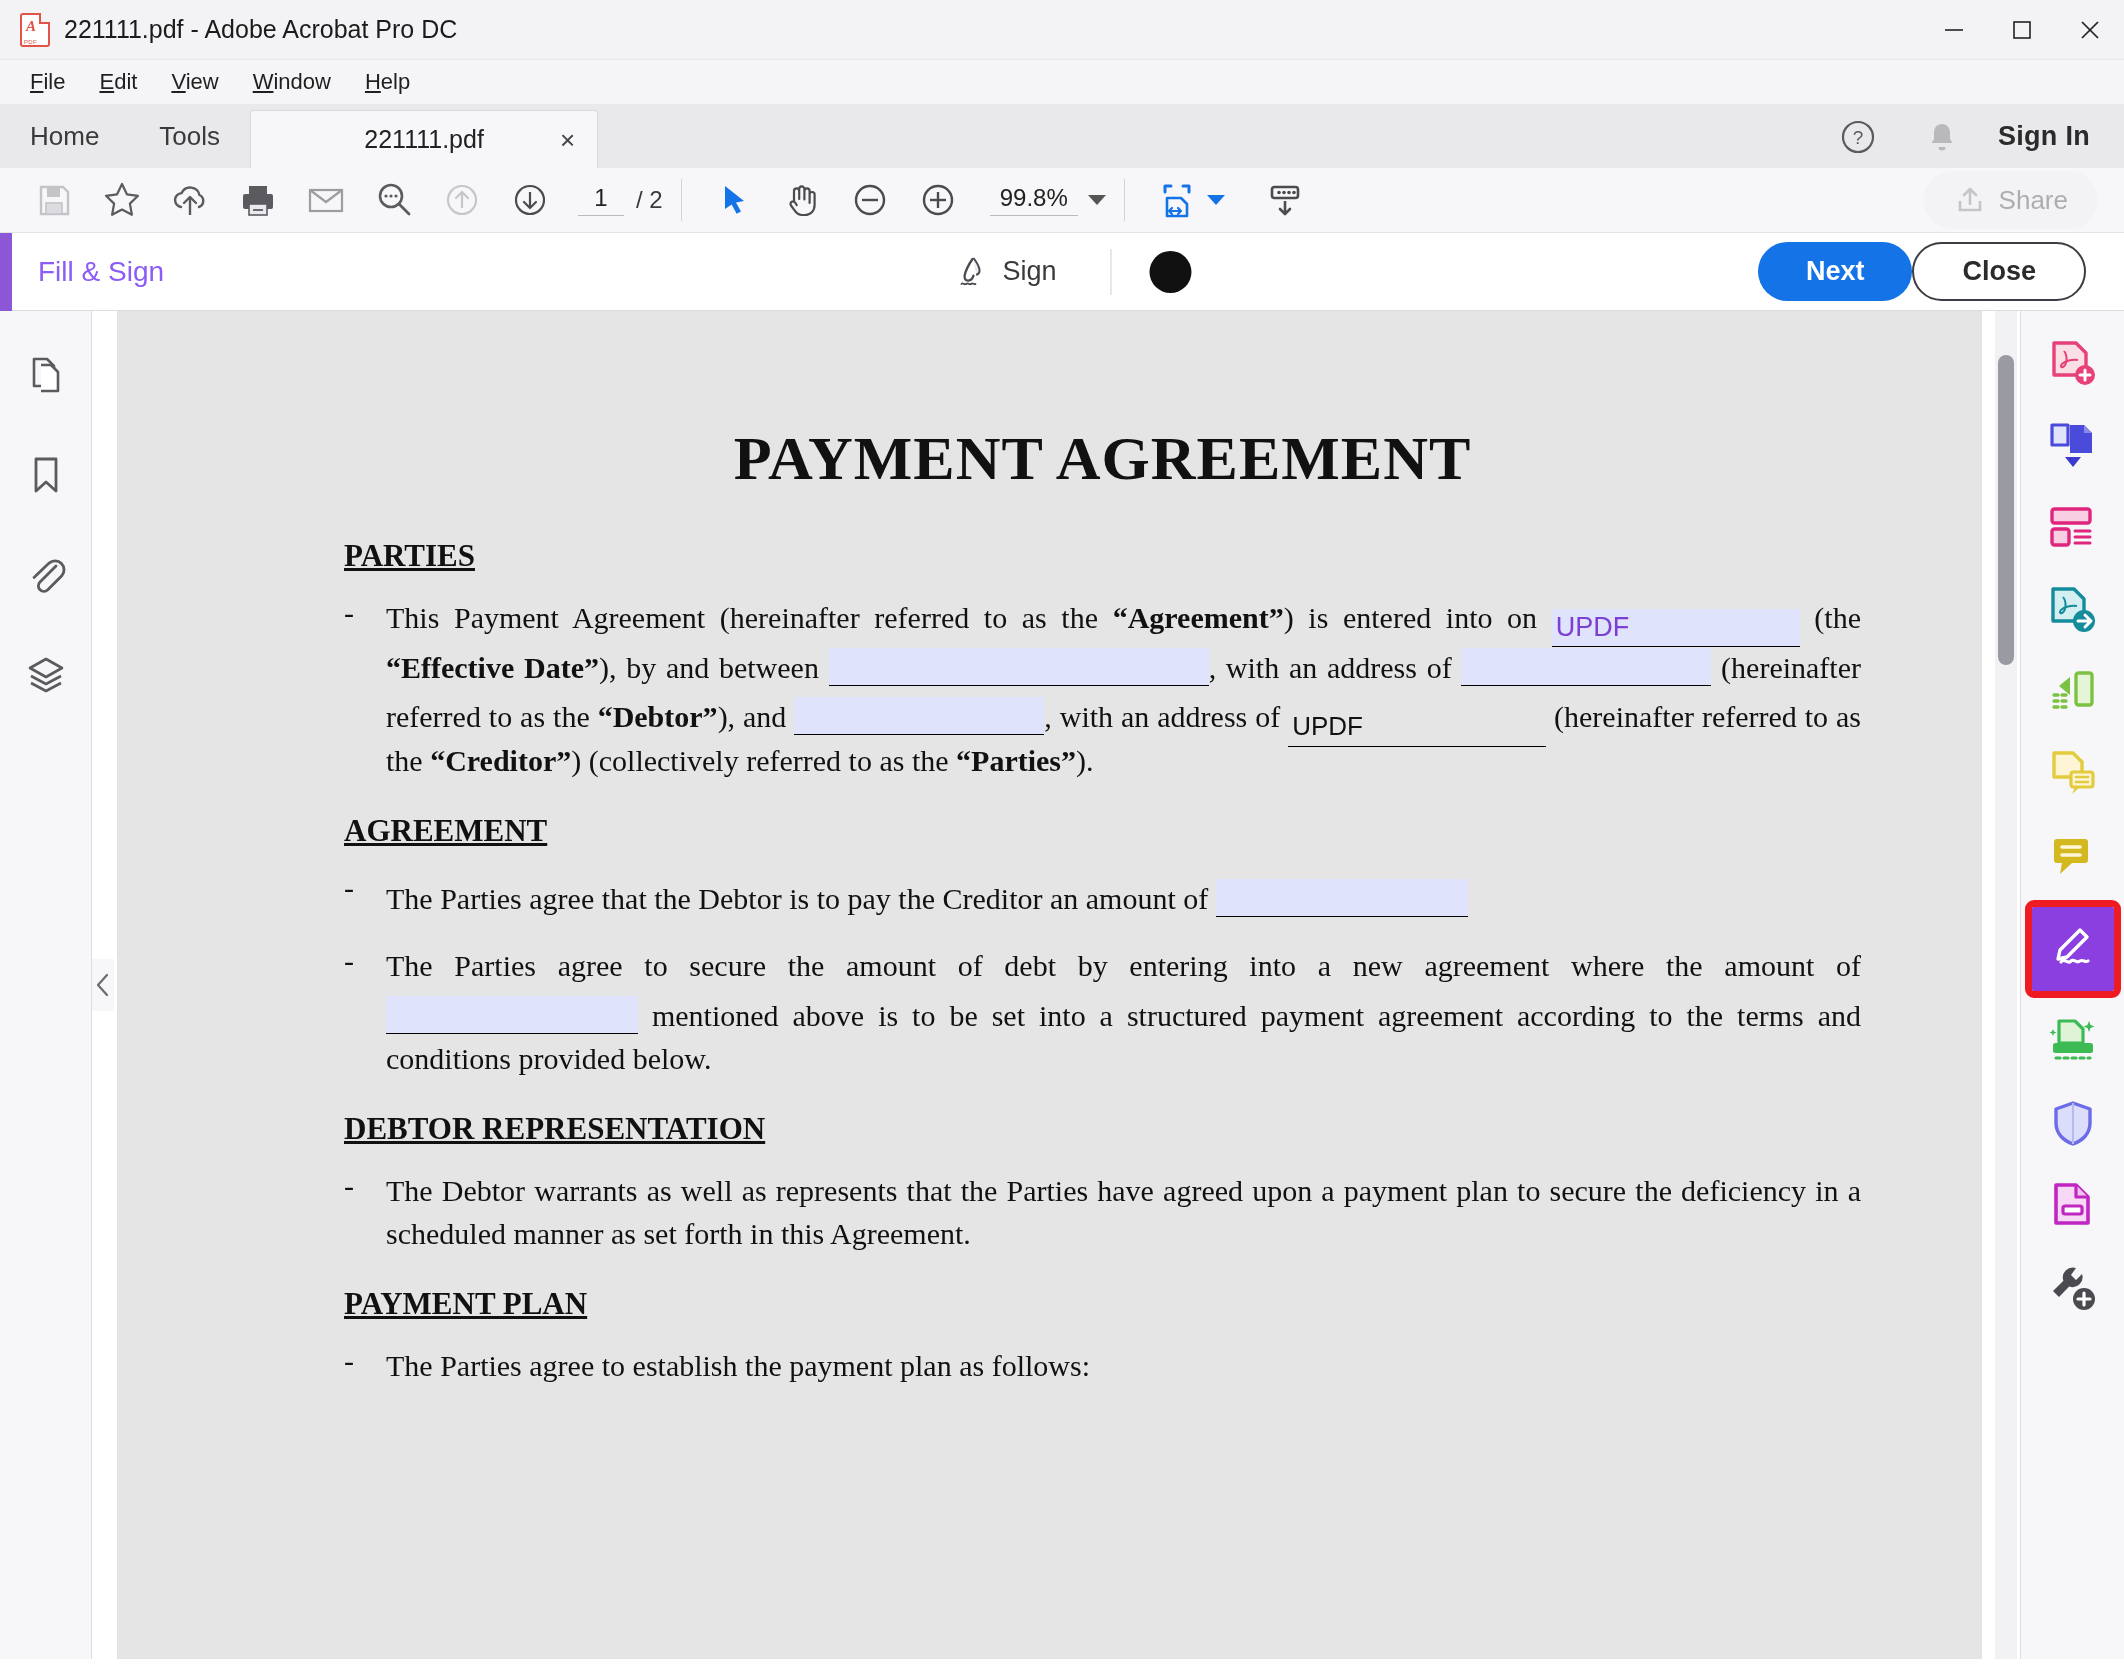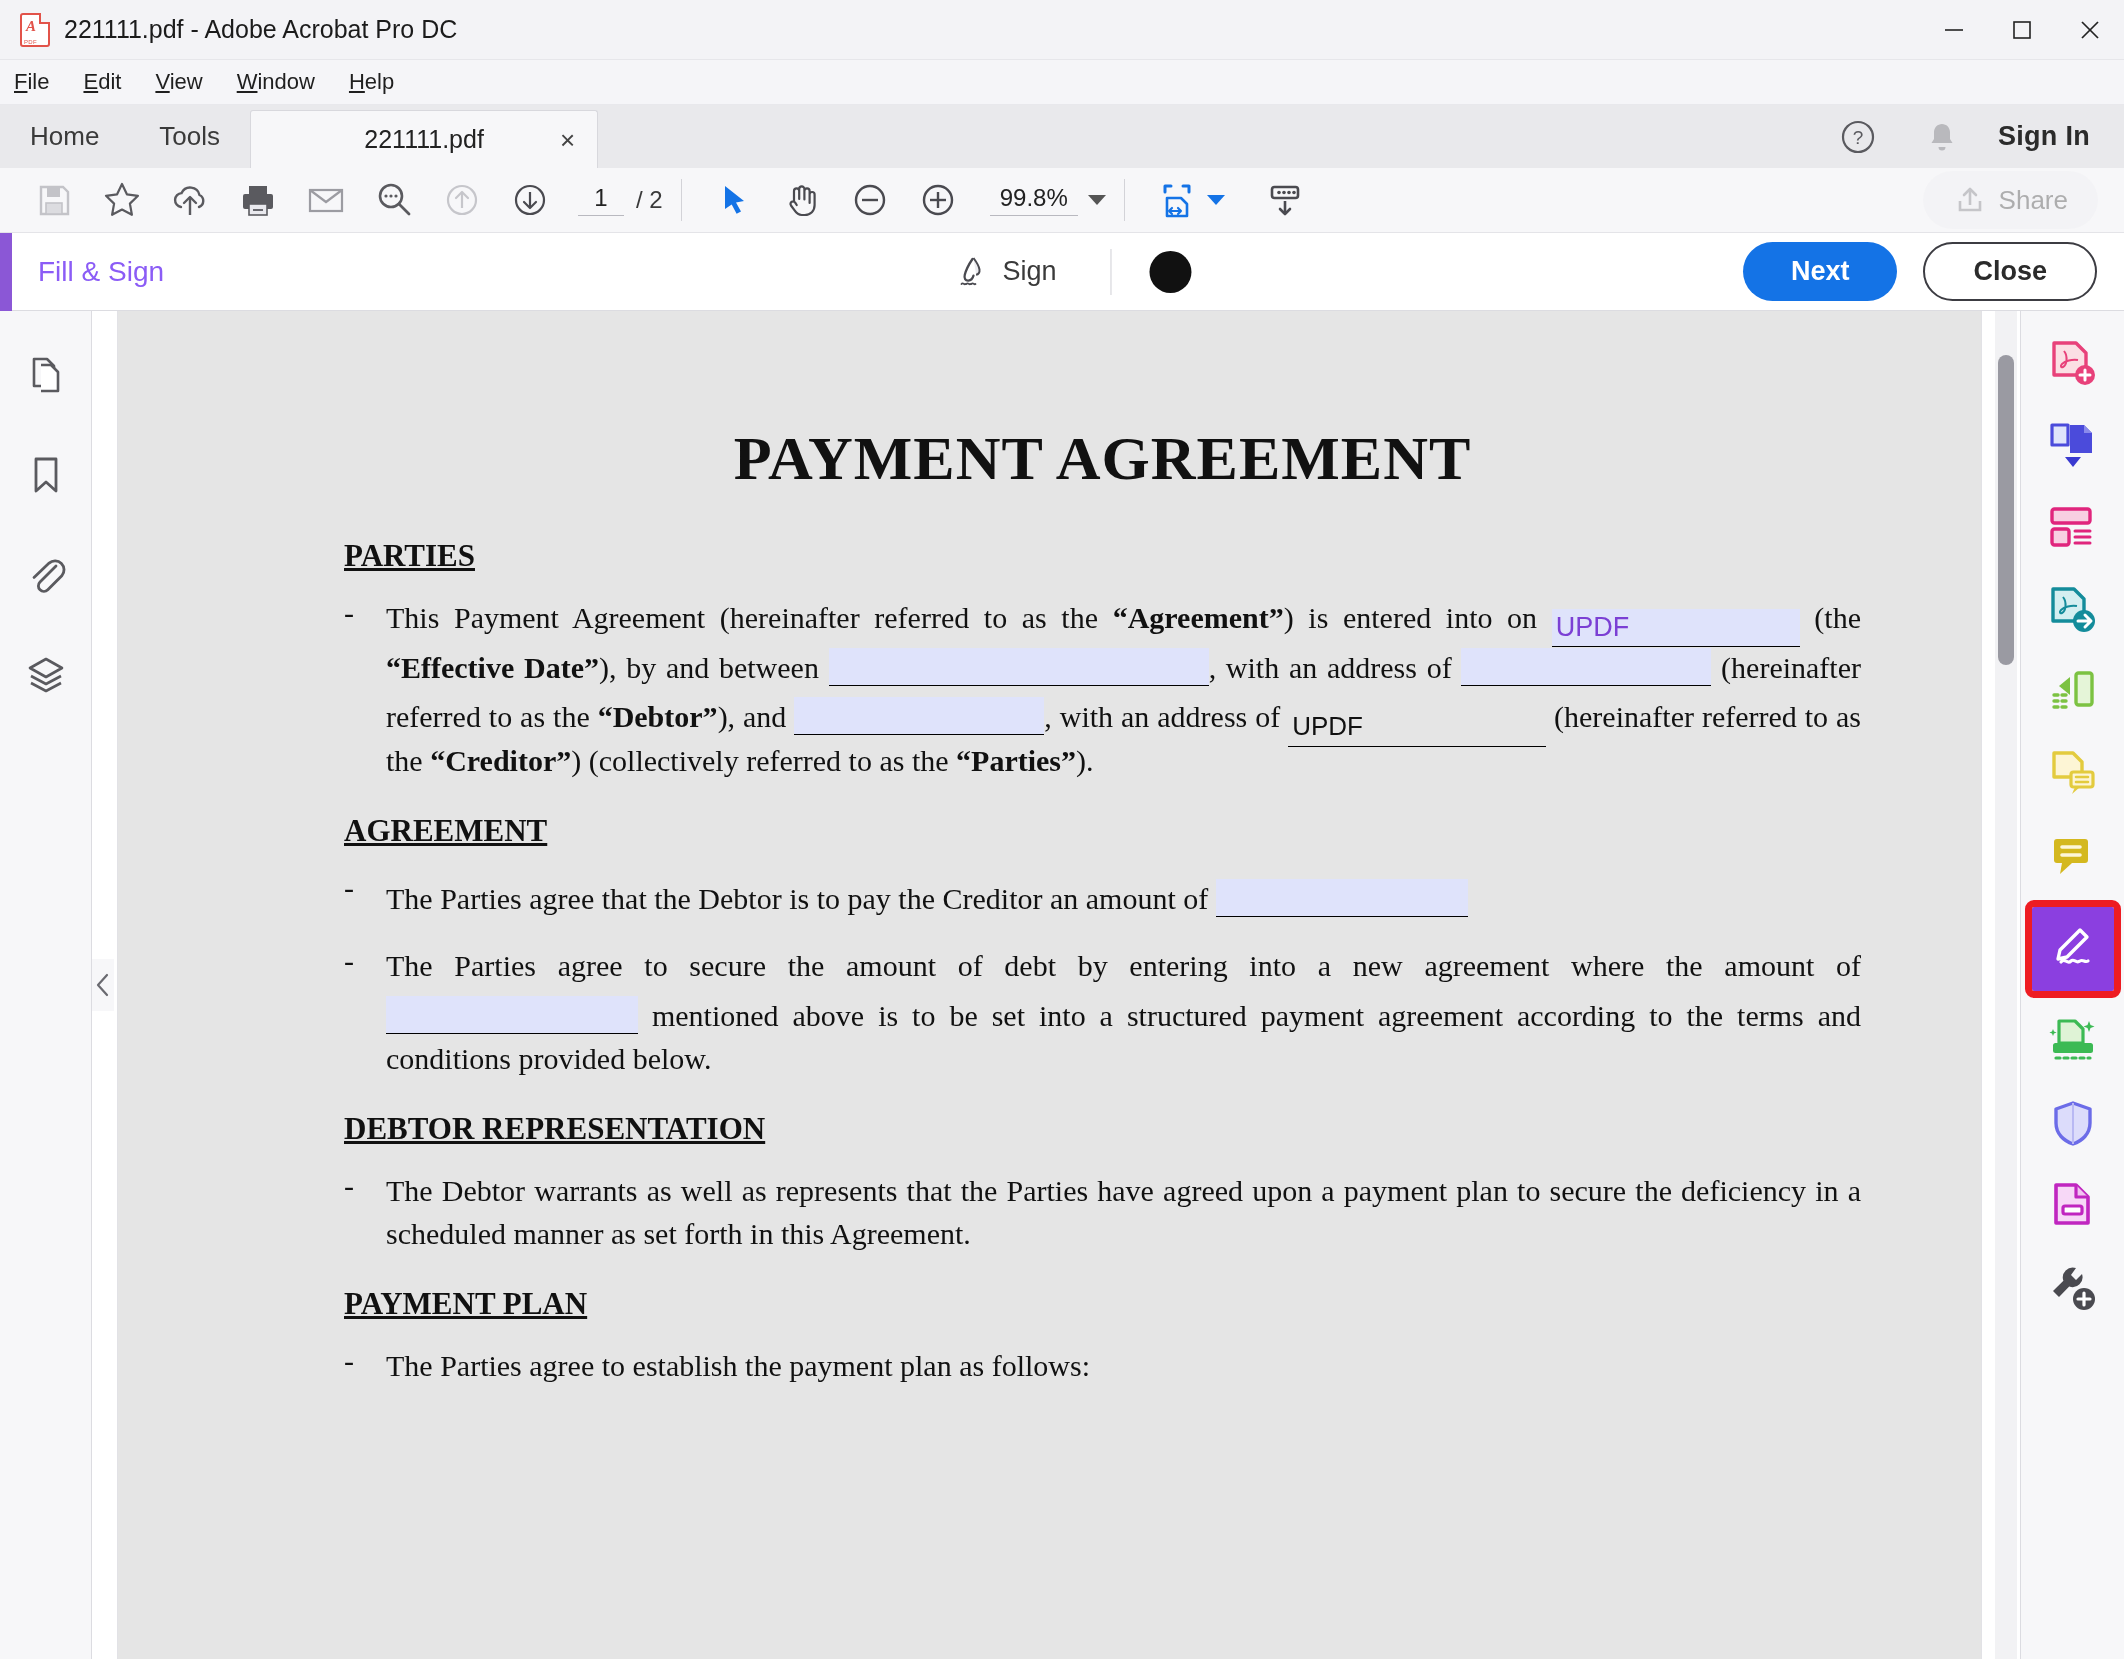--- a/index.html
+++ b/index.html
@@ -37,21 +37,21 @@
   .winbtns { margin-left: auto; display: flex; height: 60px; }
   .winbtn {
     width: 68px; height: 60px; display: flex; align-items: center; justify-content: center;
     cursor: default;
   }
   .winbtn svg { display:block; }
 
   
   .menubar {
     height: 45px; background: #f5f5f8; display: flex; align-items: center;
-    gap: 6px; flex: 0 0 45px; border-bottom: 1px solid #e8e8ec;
+    padding-left: 16px; gap: 6px; flex: 0 0 45px; border-bottom: 1px solid #e8e8ec;
   }
   .menuitem {
     font-size: 22px; color: #1f1f1f; padding: 4px 14px; cursor: default; white-space: nowrap;
   }
   .menuitem .u { text-decoration: underline; }
 
   
   .tabstrip {
     height: 63px; background: #e9e9ec; display: flex; align-items: flex-end;
     flex: 0 0 63px; position: relative;
@@ -108,21 +108,21 @@
     height: 78px; background: #ffffff; display: flex; align-items: center;
     flex: 0 0 78px; border-bottom: 1px solid #dcdce1; position: relative;
   }
   .fsbar .accent { width: 12px; height: 78px; background: #8b57d6; flex: 0 0 12px; }
   .fs-title { font-size: 28px; color: #8b5cf6; margin-left: 26px; }
   .fs-center { position: absolute; left: 50%; transform: translateX(-50%); display: flex; align-items: center; gap: 12px; }
   .sign-btn { display: flex; align-items: center; gap: 12px; padding: 6px 16px; cursor: default; }
   .sign-btn .lbl { font-size: 27px; color: #3a3a3a; }
   .fs-sep { width: 1px; height: 46px; background: #d0d0d6; margin: 0 26px; }
   .color-swatch { width: 42px; height: 42px; border-radius: 50%; background: #111; cursor: default; }
-  .fs-right { margin-left: auto; display: flex; align-items: center; gap: 26px; padding-right: 27px; }
+  .fs-right { margin-left: auto; display: flex; align-items: center; padding-right: 38px; }
   .btn-next {
     background: #1473e6; color: #fff; font-size: 27px; font-weight: bold;
     border: none; border-radius: 32px; padding: 14px 48px; cursor: default;
     font-family: "Liberation Sans", sans-serif;
   }
   .btn-close {
     background: #fff; color: #2b2b2b; font-size: 27px; font-weight: bold;
     border: 2px solid #3c3c42; border-radius: 32px; padding: 12px 48px; cursor: default;
     font-family: "Liberation Sans", sans-serif;
   }

